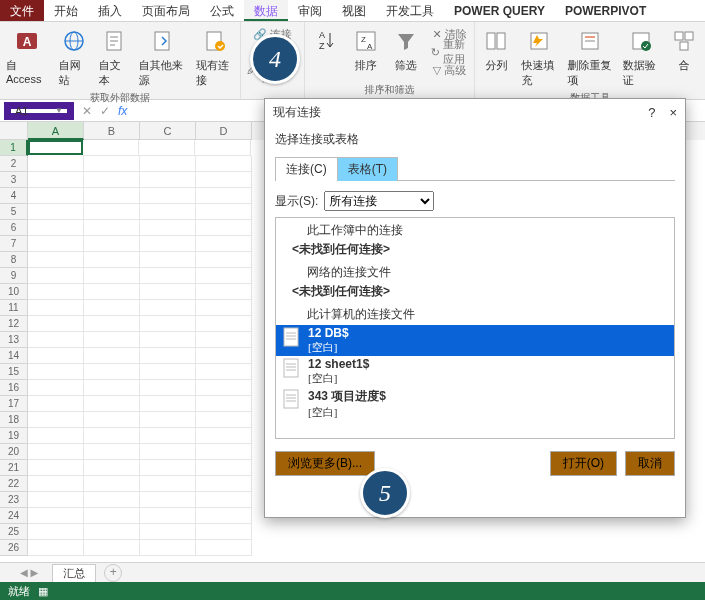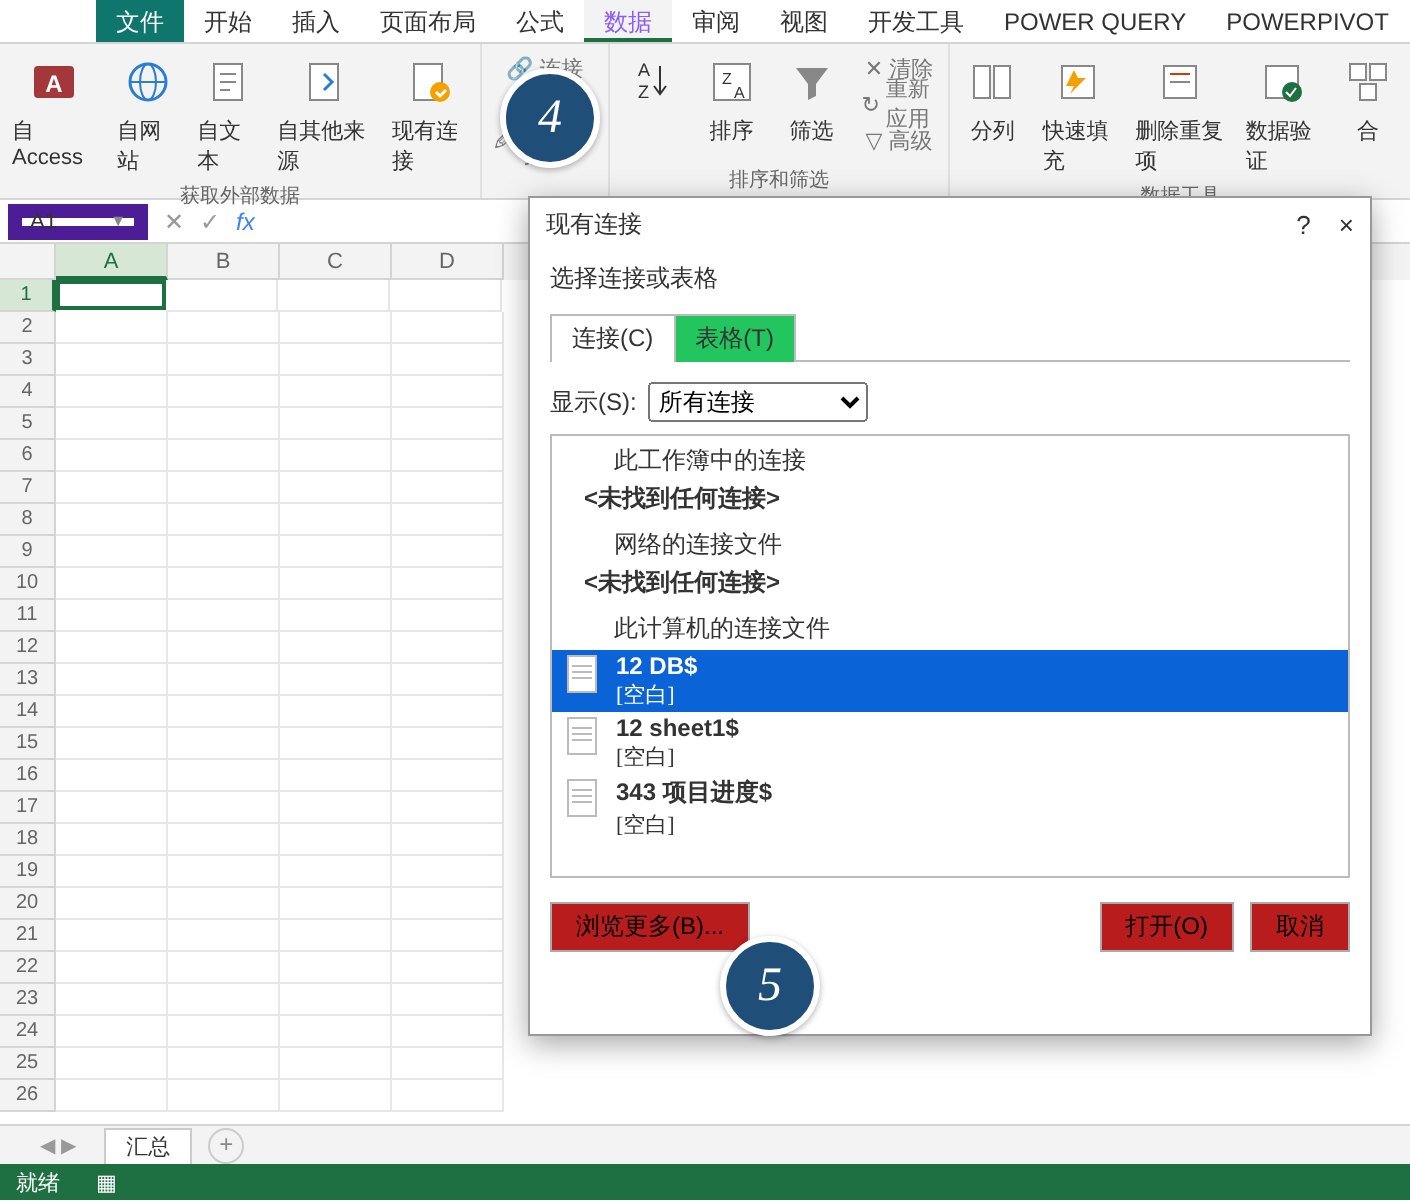--- a/index.html
+++ b/index.html
@@ -1,23 +1,23 @@
 <!DOCTYPE html>
 <html><head>
 <meta charset="utf-8">
 <style>
   * { box-sizing: border-box; margin: 0; padding: 0; font-family: "Microsoft YaHei", "Segoe UI", sans-serif; }
   body { width: 705px; height: 601px; background: #fff; font-size: 12px; color: #333; position: relative; overflow: hidden; }
 
   
   .ribbon-tabs { display: flex; height: 22px; background: #fff; border-bottom: 1px solid #d4d4d4; align-items: stretch; }
   .ribbon-tab { padding: 0 10px; line-height: 22px; font-size: 12px; cursor: pointer; }
-  .ribbon-tab.file { background: #0f766e; color: #fff; margin-left: 48px; }
+  .ribbon-tab.file { background: #7f1d1d; color: #fff; }
   .ribbon-tab.active { color: #8b5cf6; border-bottom: 2px solid #1e6f41; background: #f3f3f3; }
-  .ribbon-tab.addon { font-family: "Segoe UI", sans-serif; }
+  .ribbon-tab.addon { font-family: "Segoe UI", sans-serif; font-weight: bold; }
 
   
   .ribbon-body { height: 78px; display: flex; background: #f3f3f3; border-bottom: 1px solid #d4d4d4; }
   .ribbon-group { display: flex; flex-direction: column; align-items: center; border-right: 1px solid #e0e0e0; padding: 2px 4px 0; }
   .ribbon-group-items { display: flex; gap: 6px; align-items: flex-start; flex: 1; }
   .ribbon-item { display: flex; flex-direction: column; align-items: center; font-size: 11px; cursor: pointer; padding: 2px; }
   .ribbon-item .ico { width: 22px; height: 22px; display: flex; align-items: center; justify-content: center; margin-bottom: 2px; }
   .ribbon-item.lg .ico { width: 30px; height: 30px; }
   .ribbon-group-label { font-size: 10px; color: #666; text-align: center; padding: 1px 0 2px; }
   .ribbon-item.stack { display: flex; flex-direction: column; gap: 2px; font-size: 11px; color: #777; }
@@ -48,44 +48,44 @@
   .cell { width: 56px; border-right: 1px solid #e6e6e6; border-bottom: 1px solid #e6e6e6; }
   .cell.active { border: 2px solid #1e6f41; width: 55px; height: 15px; }
 
   
   .sheet-tabs { display: flex; align-items: center; height: 20px; border-top: 1px solid #d4d4d4; background: #f3f3f3; padding-left: 20px; gap: 4px; }
   .sheet-nav { display:flex; gap:4px; color:#999; font-size:10px; margin-right:10px; }
   .sheet-tab { background: #fff; padding: 1px 10px; font-size: 11px; border: 1px solid #ccc; border-bottom: none; }
   .sheet-add { width: 18px; height: 18px; border: 1px solid #ccc; border-radius: 50%; text-align: center; line-height: 15px; color: #888; margin-left:4px; }
 
   
-  .status-bar { height: 18px; background: #1e6f41; color: #fff; display: flex; align-items: center; padding: 0 8px; font-size: 11px; gap:18px; }
+  .status-bar { height: 18px; background: #1e6f41; color: #fff; display: flex; align-items: center; padding: 0 8px; font-size: 11px; gap:8px; }
 
   
   .dialog { position: absolute; left: 264px; top: 98px; width: 422px; height: 420px; background: #fff; border: 1px solid #999; box-shadow: 0 4px 14px rgba(0,0,0,.35); display: flex; flex-direction: column; z-index: 40; }
   .dlg-title { display: flex; justify-content: space-between; align-items: center; height: 26px; padding: 0 8px; font-size: 12px; }
   .dlg-title-r { display: flex; gap: 14px; font-size: 13px; }
   .dlg-sub { padding: 6px 10px 4px; font-size: 12px; }
   .dlg-tabs { display: flex; margin: 4px 10px 0; }
-  .dlg-tab { border: 1px solid #bbb; border-bottom: none; padding: 3px 10px; font-size: 12px; background: #22c55e; margin-right: -1px; position: relative; top: 1px; }
+  .dlg-tab { border: 1px solid #bbb; border-bottom: none; padding: 3px 10px; font-size: 12px; background: #7dd3fc; margin-right: -1px; position: relative; top: 1px; }
   .dlg-tab.active { background: #fff; z-index: 2; }
   .dlg-tabline { border-top: 1px solid #bbb; margin: 0 10px; }
   .dlg-filter { display: flex; align-items: center; gap: 6px; padding: 10px 10px 6px; font-size: 12px; }
   .dlg-filter select { width: 110px; height: 20px; font-size: 12px; }
   .dlg-list { margin: 0 10px; border: 1px solid #bbb; height: 222px; overflow: hidden; font-size: 12px; padding: 2px 0; }
   .list-hdr { padding: 2px 6px; font-size: 12px; margin-left: 25px; }
   .list-empty { padding: 0 16px 4px; font-weight: bold; font-size: 12px; }
   .list-item { display: flex; gap: 6px; padding: 1px 6px; align-items: flex-start; }
   .list-item.sel { background: #0a64d8; color: #fff; }
   .li-icon { width: 20px; height: 24px; flex-shrink: 0; }
   .li-text .t1 { font-weight: bold; font-size: 12px; }
   .li-text .t2 { font-size: 11px; font-family: Liberation Serif, serif; }
   .dlg-btns { display: flex; justify-content: space-between; padding: 12px 10px; }
   .dlg-btns .right { display: flex; gap: 8px; }
-  .dlg-btn { border: 1px solid #aaa; background: #b91c1c; padding: 3px 12px; font-size: 12px; cursor: pointer; }
+  .dlg-btn { border: 1px solid #aaa; background: #a16207; padding: 3px 12px; font-size: 12px; cursor: pointer; }
 
   svg.icon-db { display: block; }
 </style>
 </head>
 <body>
 
 <div class="ribbon-tabs">
   <div class="ribbon-tab file">文件</div>
   <div class="ribbon-tab">开始</div>
   <div class="ribbon-tab">插入</div>

